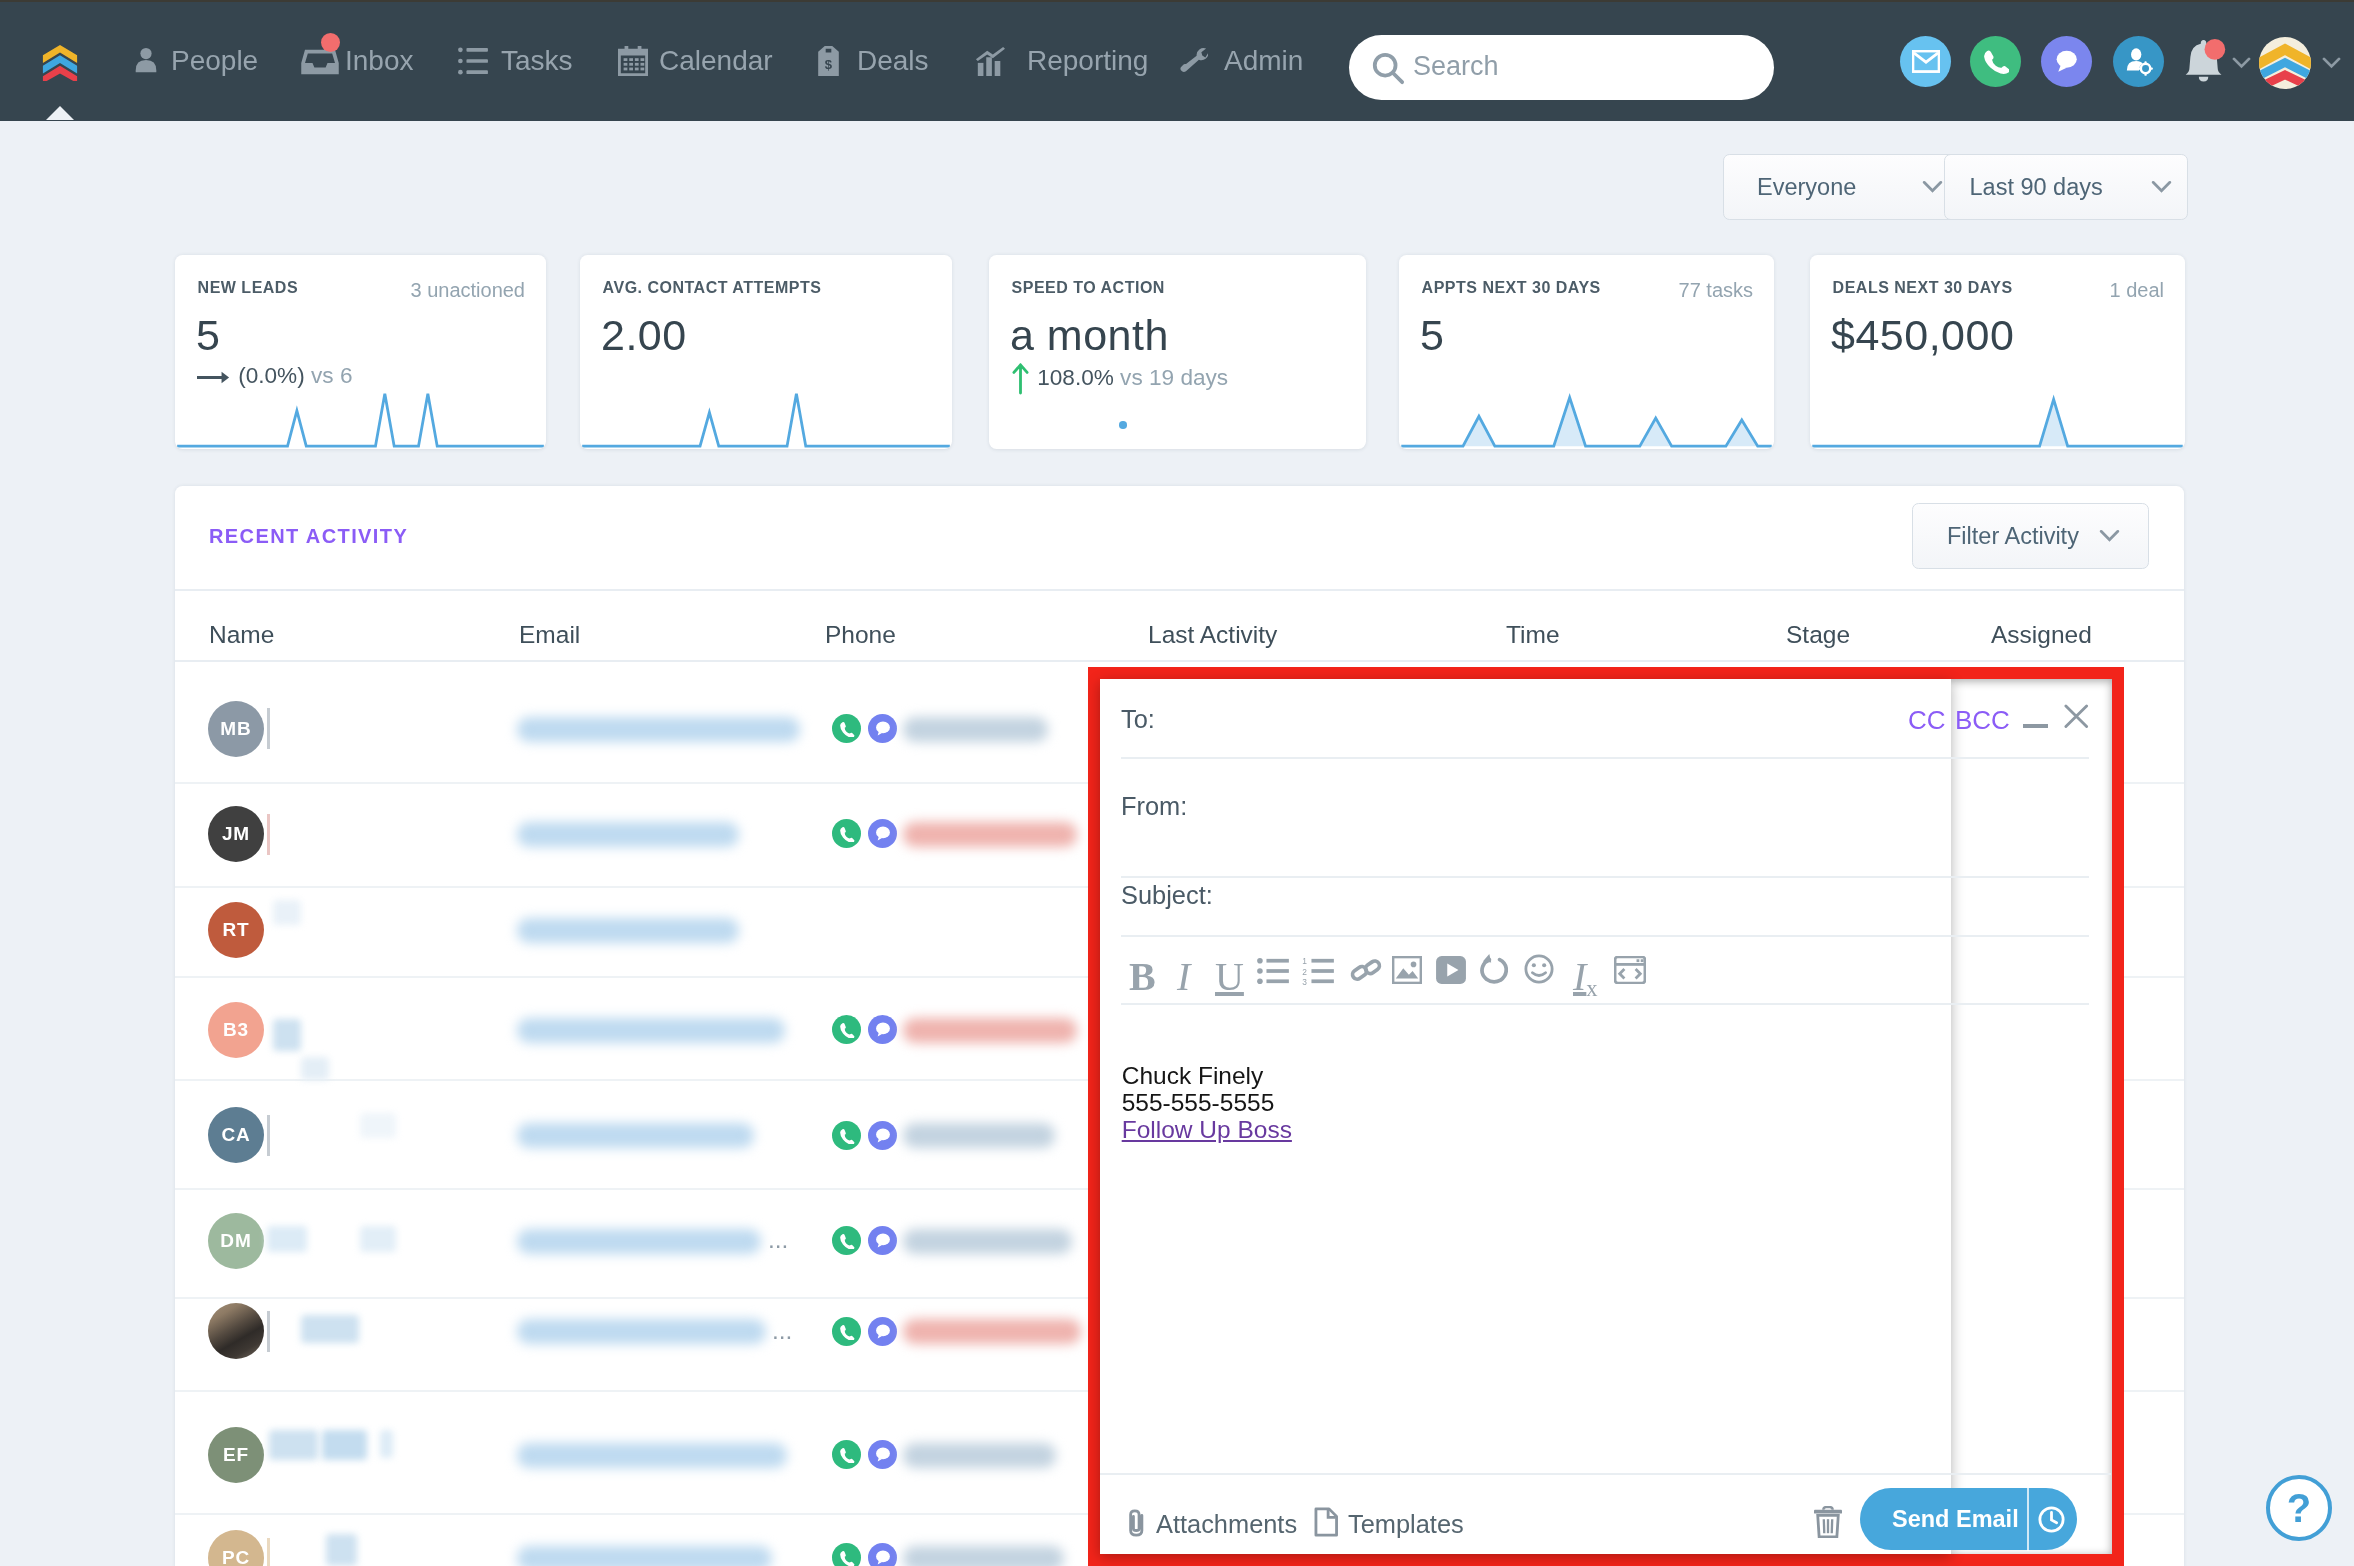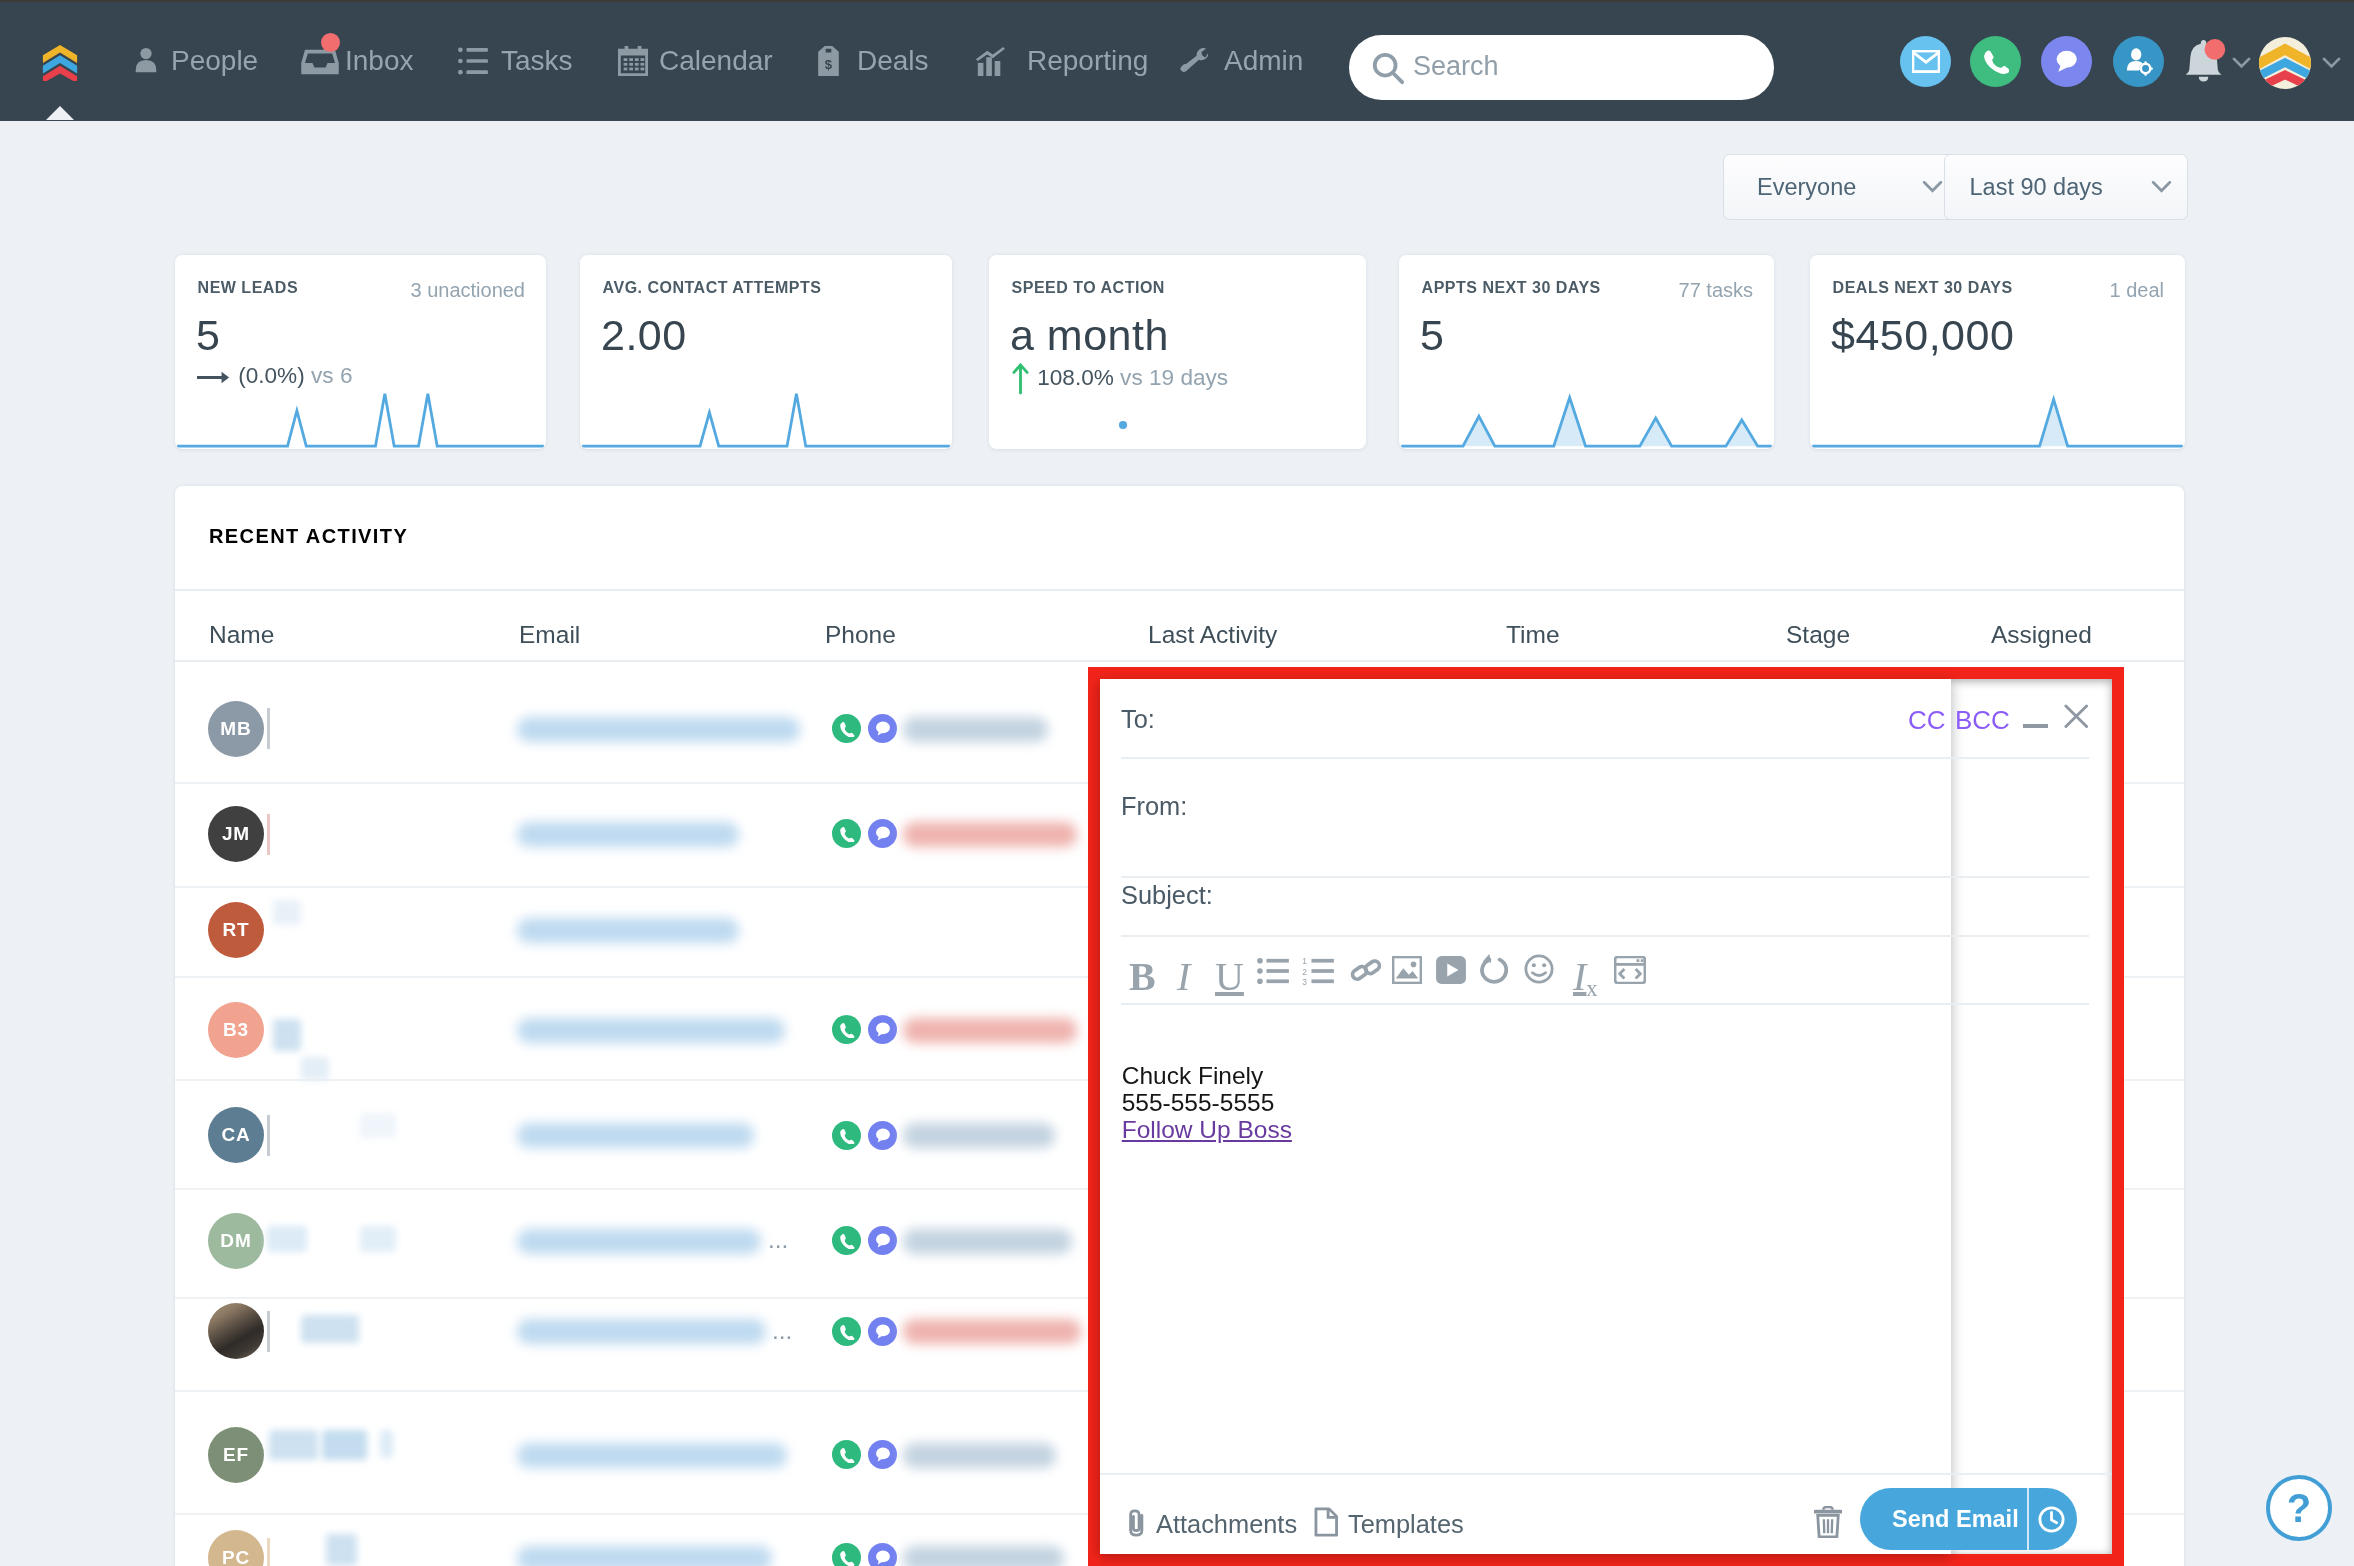--- a/index.html
+++ b/index.html
@@ -28,21 +28,21 @@
 .card { position:absolute; top:255px; height:194px; background:#ffffff; border-radius:7.5px; box-shadow:0 0.9px 3.8px rgba(40,60,80,0.10); overflow:hidden; }
 .card .ctitle { position:absolute; left:22.6px; top:23.5px; font-size:16px; font-weight:bold; letter-spacing:0.5px; color:#4c5c67; }
 .card .badge { position:absolute; right:21px; top:23.5px; font-size:20px; color:#93a4b0; }
 .card .value { position:absolute; left:21px; top:56px; font-size:43px; color:#36454f; letter-spacing:0.5px; }
 .card .delta { position:absolute; left:21.7px; top:108px; font-size:22.6px; color:#44545f; }
 .card .delta .grey { color:#93a4b0; }
 .card svg.spark { position:absolute; left:0; bottom:0; }
 
 
 #panel { position:absolute; left:175px; top:486px; width:2009px; height:1081px; background:#ffffff; border-radius:7.5px 7.5px 0 0; box-shadow:0 0.9px 3.8px rgba(40,60,80,0.10); }
-#panel .ra { position:absolute; left:34px; top:39px; font-size:20px; font-weight:bold; letter-spacing:1.4px; color:#000000; }
+#panel .ra { position:absolute; left:34px; top:39px; font-size:20px; font-weight:bold; letter-spacing:1.4px; color:#8b5cf6; }
 .hdiv { position:absolute; left:0; width:2009px; height:1.9px; background:#e8edf2; }
 .colhead { position:absolute; font-size:24.5px; color:#3f4f5a; font-weight:normal; }
 .rowline { position:absolute; left:0; width:2009px; height:1.9px; background:#eef2f5; }
 .avatar { position:absolute; width:56px; height:56px; border-radius:50%; color:#ffffff; font-size:19px; font-weight:bold; display:flex; align-items:center; justify-content:center; letter-spacing:0.9px; }
 .blur { position:absolute; height:24.5px; border-radius:12.2px; filter:blur(5.6px); }
 .emailblur { background:#bedaf0; }
 .phoneblur { background:#c3d3e0; }
 .redblur { background:#efb3ae; }
 .chip { position:absolute; border-radius:3.8px; filter:blur(3.8px); background:#cde1f0; }
 .caret { position:absolute; width:2.8px; background:#c6ccd2; }
@@ -242,20 +242,23 @@
   <div class="ctitle">DEALS NEXT 30 DAYS</div>
   <div class="badge">1 deal</div>
   <div class="value">$450,000</div>
   <svg class="spark" width="375" height="58" viewBox="0 0 398 62">
       <path d="M1 59 L244 59 L259 9 L274 59 L397 59" fill="#d7eaf8" stroke="#54a9e0" stroke-width="3"></path>
     </svg>
 </div>
 
 <div id="panel">
   <div class="ra">RECENT ACTIVITY</div>
+  <div class="dropbtn" style="left:1737px; top:17px; width:237px; padding-left:34px;">Filter Activity <svg class="chev" style="right:28px;" width="21" height="13" viewBox="0 0 22 14">
+        <path d="M2 2 L11 11 L20 2" fill="none" stroke="#8b98a3" stroke-width="3" stroke-linecap="round"></path>
+      </svg></div>
   <div class="hdiv" style="top:103px;"></div>
   <div class="colhead" style="left:34px; top:135px;">Name</div>
   <div class="colhead" style="left:344px; top:135px;">Email</div>
   <div class="colhead" style="left:650px; top:135px;">Phone</div>
   <div class="colhead" style="left:973px; top:135px;">Last Activity</div>
   <div class="colhead" style="left:1331px; top:135px;">Time</div>
   <div class="colhead" style="left:1611px; top:135px;">Stage</div>
   <div class="colhead" style="left:1816px; top:135px;">Assigned</div>
   <div class="hdiv" style="top:174px;"></div>
   <div class="rowline" style="top:296px;"></div>

